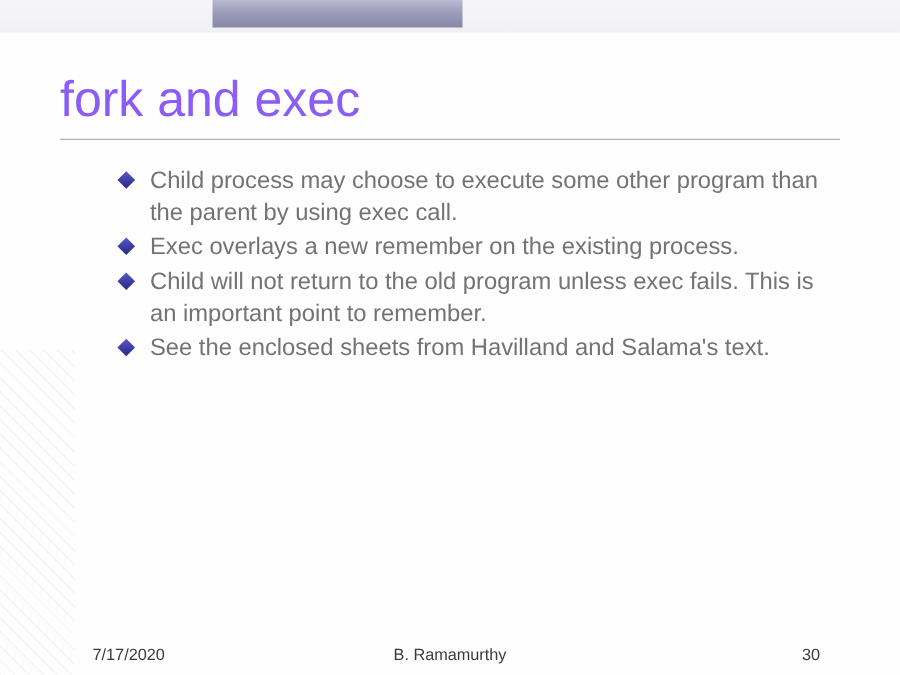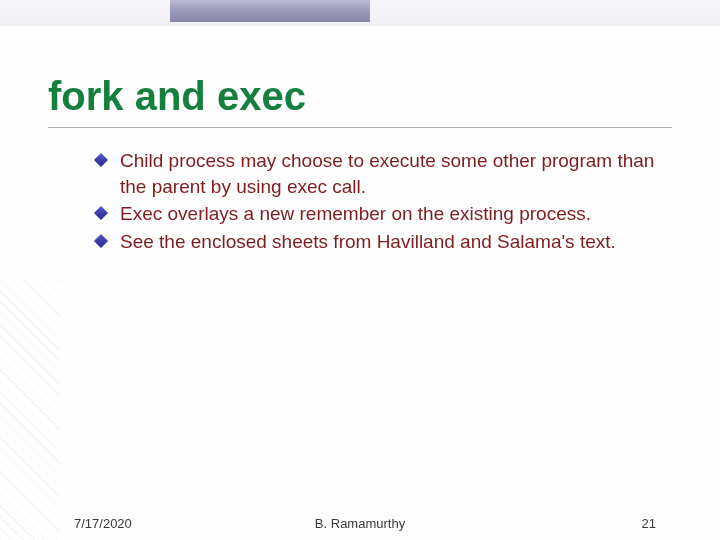--- a/index.html
+++ b/index.html
@@ -1,43 +1,44 @@
 <!DOCTYPE html>
 <html><head>
 <meta charset="utf-8">
 <style>
 html,body{margin:0;padding:0}
 body{width:720px;height:540px;background:#fefefe;font-family:Verdana,Geneva,sans-serif;position:relative;overflow:hidden}
 .hdr{height:26px;background:linear-gradient(to bottom,#f6f6fa,#f0f0f5)}
 .hdr-bar{position:absolute;top:0;left:170px;width:200px;height:22px;background:linear-gradient(to bottom,#b9b9d0 0%,#9a9ab8 50%,#8686a8 100%)}
 .slide{position:absolute;left:0;top:26px;right:0;bottom:0}
-.title{font-size:40px;font-weight:700;color:#15803d;margin:48px 0 0 48px;letter-spacing:0}
+.title{font-size:40px;font-weight:400;color:#8b5cf6;margin:32px 0 0 48px;letter-spacing:0}
 .rule{border:none;border-top:1px solid #b0b0b6;margin:8px 48px 0 48px}
 ul.content{list-style:none;margin:20px 56px 0 96px;padding:0}
-ul.content li{position:relative;font-size:19px;line-height:1.35;color:#7f1d1d;margin-bottom:2px;padding-left:24px}
+ul.content li{position:relative;font-size:19px;line-height:1.35;color:#737373;margin-bottom:2px;padding-left:24px}
 ul.content li::before{content:"";position:absolute;left:0;top:7px;width:10px;height:10px;background:linear-gradient(135deg,#5858c8 0%,#3a3aa0 60%,#2a2a80 100%);transform:rotate(45deg)}
 .footer{position:absolute;bottom:24px;left:0;right:0;font-size:13px;color:#3a3a3a}
 .f-date{position:absolute;left:74px}
 .f-author{position:absolute;left:0;right:0;text-align:center}
 .f-page{position:absolute;right:64px}
 .texture{position:absolute;left:0;bottom:0;width:60px;height:260px;opacity:0.12;background:repeating-linear-gradient(45deg,#aaa 0 1px,transparent 1px 8px)}
 </style>
 </head>
 <body>
 
 <div class="hdr"></div>
 <div class="hdr-bar"></div>
 <div class="texture"></div>
 
 <div class="slide">
   <div class="title">fork and exec</div>
   <hr class="rule">
   <ul class="content">
     <li>Child process may choose to execute some other program than the parent by using exec call.</li>
     <li>Exec overlays a new remember on the existing process.</li>
+    <li>Child will not return to the old program unless exec fails. This is an important point to remember.</li>
     <li>See the enclosed sheets from Havilland and Salama's text.</li>
   </ul>
   <div class="footer">
     <span class="f-date">7/17/2020</span>
     <span class="f-author">B. Ramamurthy</span>
-    <span class="f-page">21</span>
+    <span class="f-page">30</span>
   </div>
 </div>
 
 </body></html>

